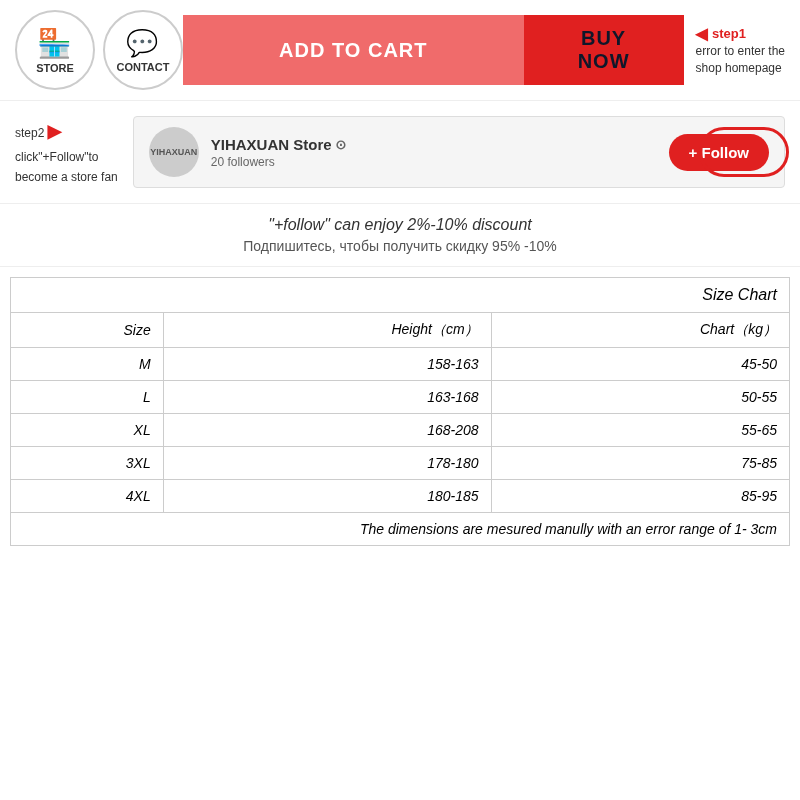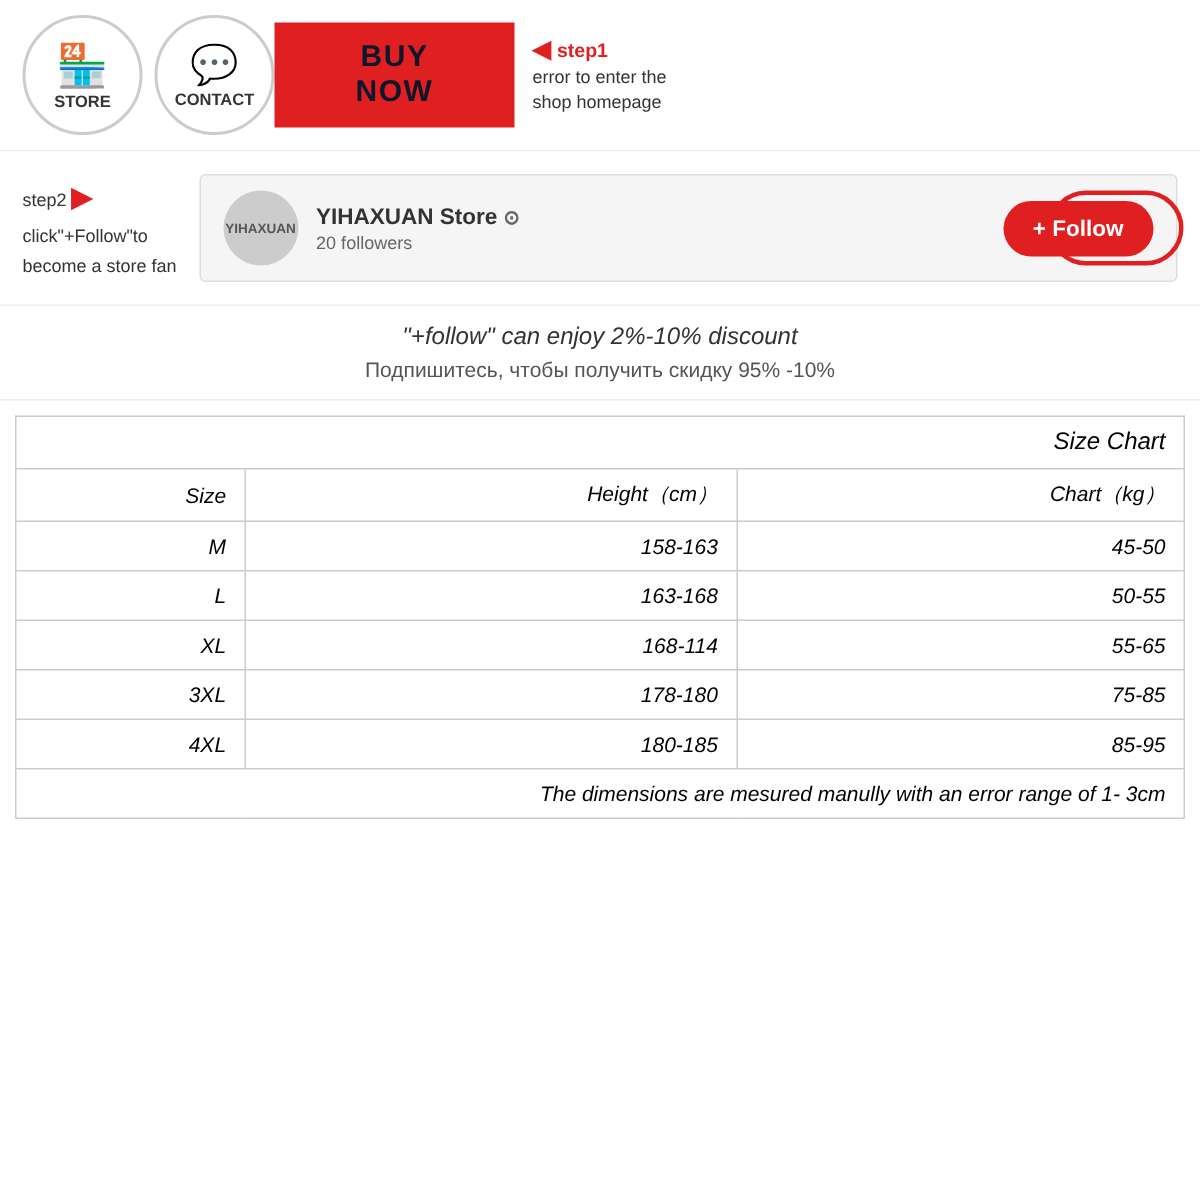--- a/index.html
+++ b/index.html
@@ -296,20 +296,21 @@
   <div class="store-btn">
     <span class="store-icon">🏪</span>
     <span class="store-label">STORE</span>
   </div>
 
   <div class="contact-btn">
     <span class="contact-icon">💬</span>
     <span class="contact-label">CONTACT</span>
   </div>
 
+  <button class="add-to-cart-btn">ADD TO CART</button>
   <button class="buy-now-btn">BUY NOW</button>
 
   <div class="step1-info">
     <div class="step1-arrow">
       <span class="step1-arrow-icon">◀</span>
       <span>step1</span>
     </div>
     <div class="step1-desc">
       <span>error to enter the</span><br>
       <span>shop homepage</span>
@@ -366,21 +367,21 @@
           <td>158-163</td>
           <td>45-50</td>
         </tr>
         <tr>
           <td>L</td>
           <td>163-168</td>
           <td>50-55</td>
         </tr>
         <tr>
           <td>XL</td>
-          <td>168-114</td>
+          <td>168-208</td>
           <td>55-65</td>
         </tr>
         <tr>
           <td>3XL</td>
           <td>178-180</td>
           <td>75-85</td>
         </tr>
         <tr>
           <td>4XL</td>
           <td>180-185</td>

